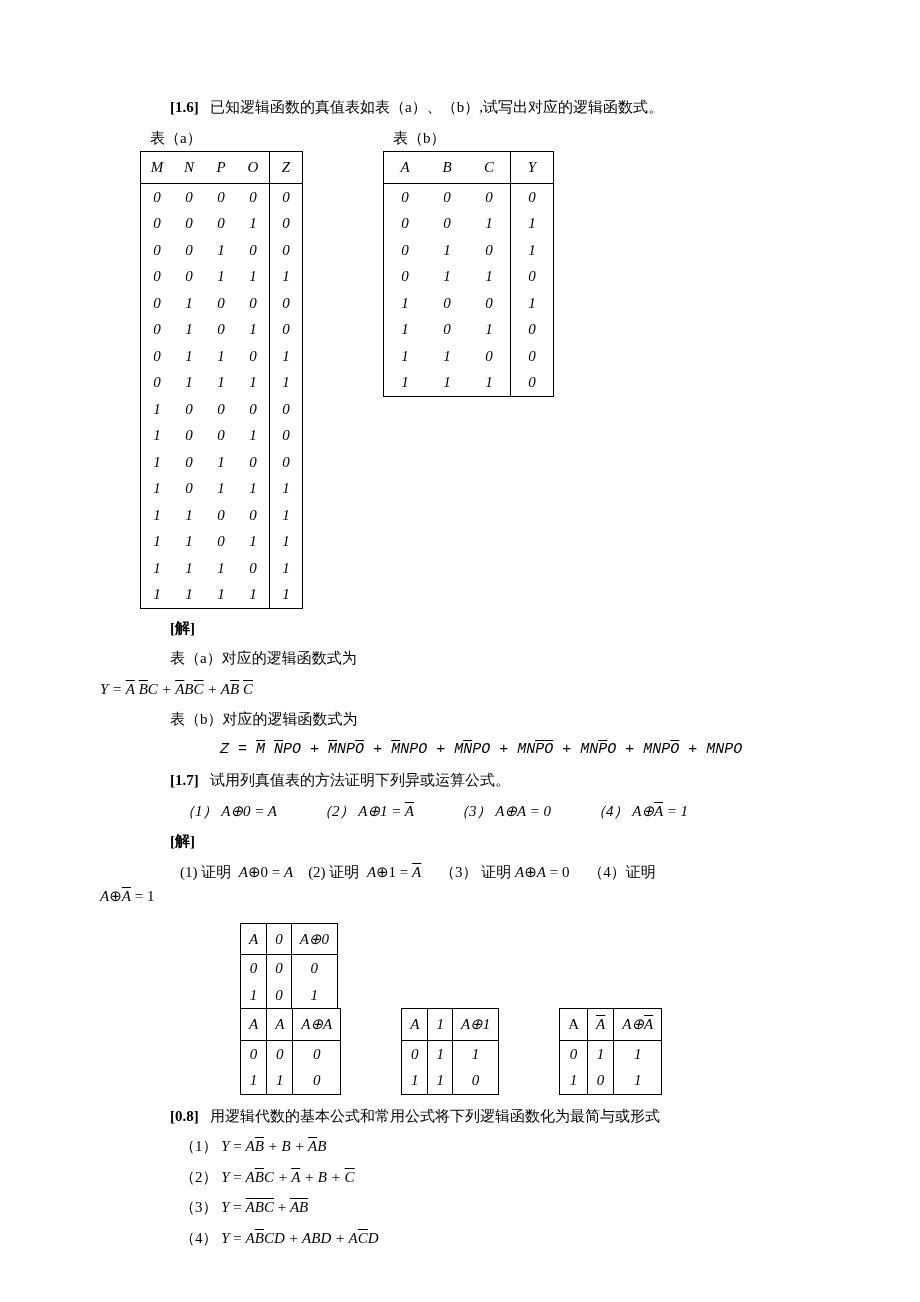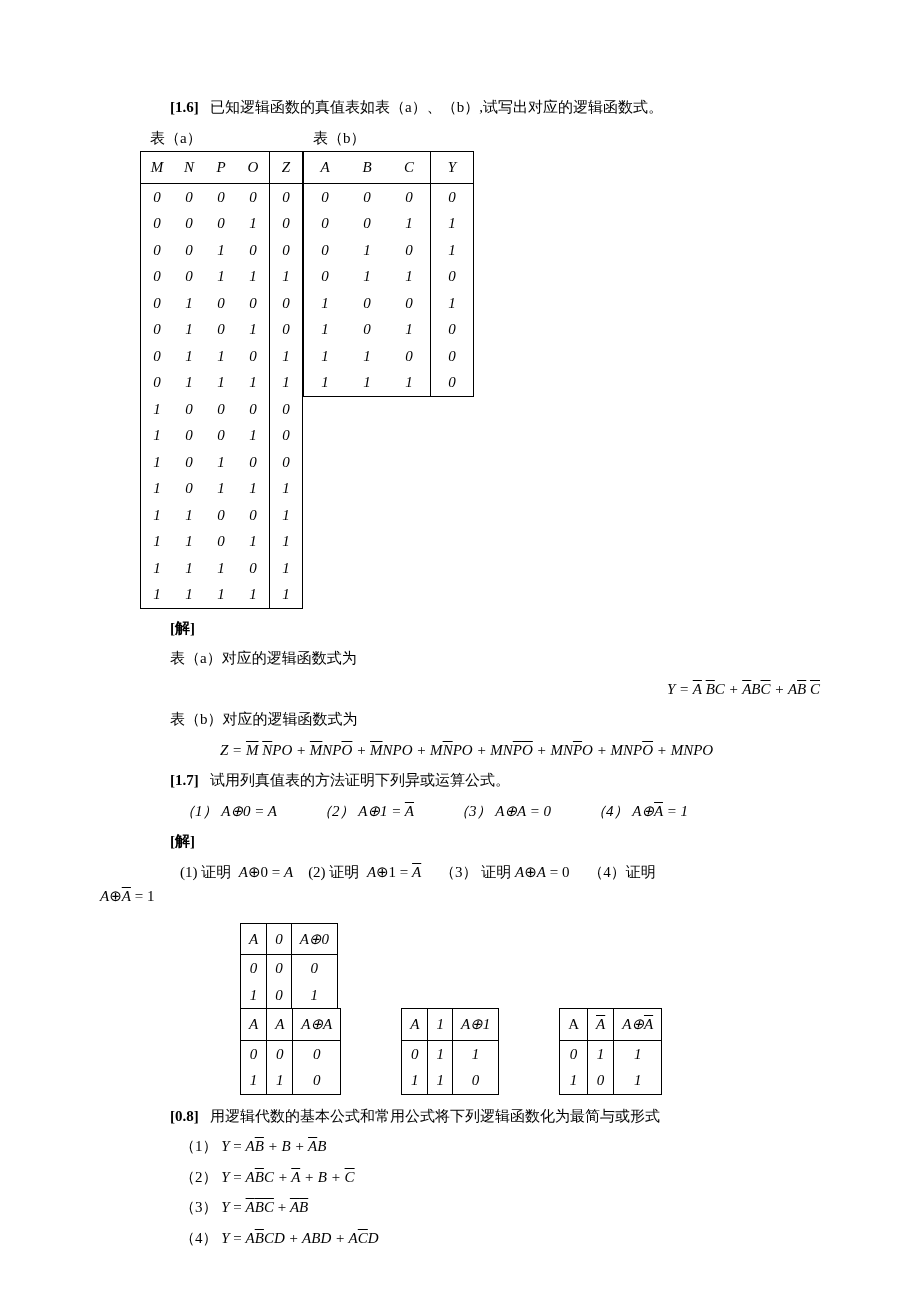--- a/index.html
+++ b/index.html
@@ -9,43 +9,43 @@
     color: #000;
     width: 920px;
     margin: 0;
     padding: 88px 100px 80px 100px;
     box-sizing: border-box;
     line-height: 1.5;
   }
   .bold { font-weight: bold; }
   .indent1 { padding-left: 70px; }
   .indent2 { padding-left: 80px; }
-  .center-eq { text-align: right; margin: 4px 0; font-style: italic; }
-  .eq-left { padding-left: 120px; margin: 4px 0; font-style: italic; }
+  .center-eq { text-align: left; margin: 4px 0; font-style: italic; }
+  .eq-left { padding-left: 120px; margin: 4px 0; font-style: italic; font-family: Liberation Mono, monospace; }
   .problem-row { display: flex; gap: 40px; padding-left: 80px; margin: 4px 0; }
   .problem-row span { white-space: nowrap; font-style: italic; }
   .ov { text-decoration: overline; font-style: italic; }
   .i { font-style: italic; }
   table {
     border-collapse: collapse;
     font-style: italic;
   }
   table td, table th { text-align: center; padding: 2px 0; font-weight: normal; }
   .truth-a, .truth-b { margin-top: 2px; }
   .truth-a th, .truth-a td { width: 32px; }
   .truth-a td:last-child, .truth-a th:last-child,
   .truth-b td:last-child, .truth-b th:last-child {
     border-left: 1px solid #000;
   }
   .truth-b th, .truth-b td { width: 42px; }
   .truth-a, .truth-b {
     border: 1px solid #000;
   }
   .truth-a thead tr th, .truth-b thead tr th { border-bottom: 1px solid #000; padding: 4px 0; }
-  .top-tables { display: flex; align-items: flex-start; margin-left: 40px;}
+  .top-tables { display: flex; align-items: flex-start; gap: 80px; margin-left: 40px;}
   .tbl-caption { text-align: left; margin-left: 10px; font-style: normal; }
   .mini-tables { display: flex; gap: 60px; align-items: flex-end; margin: 10px 0 10px 140px;}
   .mini {
     border: 1px solid #000;
   }
   .mini td, .mini th { border-bottom: none; padding: 2px 8px; }
   .mini thead th { border-bottom: 1px solid #000; padding: 4px 8px; }
   .mini td + td, .mini th + th { border-left: 1px solid #000; }
   .mini-stack .mini:first-child { margin-bottom: 0; border-bottom: none;}
   .para { margin: 8px 0; }

